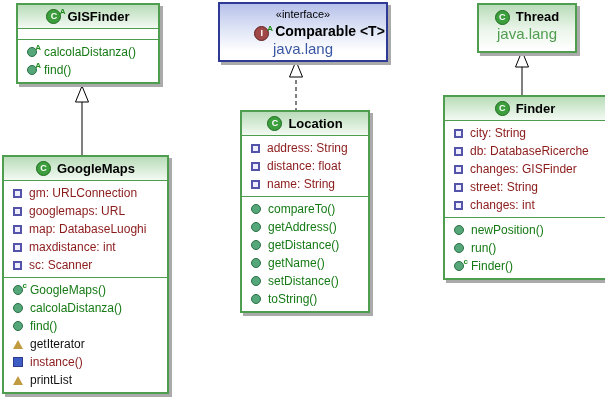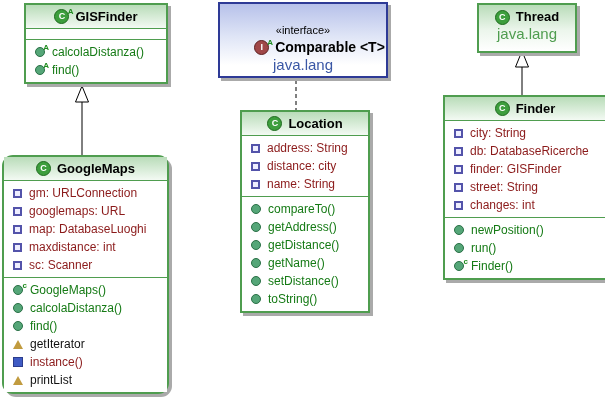--- a/index.html
+++ b/index.html
@@ -38,23 +38,23 @@
                 color:#1f8c1f;}
   .ico-field{width:9px;height:9px;box-sizing:border-box;border:2px solid #5353aa;background:#eeeeff;}
   .ico-method{width:10px;height:10px;border-radius:50%;box-sizing:border-box;
               background:#55a678;border:1px solid #2a7046;}
   .ico-tri{width:0;height:0;border-left:5px solid transparent;border-right:5px solid transparent;
            border-bottom:9px solid #c19b3f;}
   .ico-sq{width:10px;height:10px;box-sizing:border-box;background:#3f5bc4;border:1px solid #2b3c8c;}
 
   
   .iface-body{background:linear-gradient(#b7c1ea 0%,#dfe5f6 45%,#ffffff 85%);
-              text-align:center;padding:19px 0 4px 0;}
+              text-align:center;padding:3px 0 4px 0;}
   .stereo{font-size:11px;color:#000;line-height:15px;}
-  .iface-name{display:flex;align-items:center;justify-content:center;gap:6px;
+  .iface-name{display:flex;align-items:flex-end;justify-content:center;gap:6px;
               font-size:14px;font-weight:bold;color:#000;line-height:19px;margin-left:33px;}
   .pkg{font-size:15px;line-height:15px;}
   .pkg.blue{color:#3a57a5;}
   .pkg.green{color:#4f9d4f;}
   .thread-body{background:linear-gradient(#b9dcb9 0%,#ecf6ec 55%,#ffffff 100%);
                text-align:center;padding:3px 0 10px 0;}
   .thread-name{display:flex;align-items:center;justify-content:center;gap:6px;
                font-size:13px;font-weight:bold;color:#000;line-height:18px;}
 
   
@@ -71,21 +71,21 @@
   </svg>
   <svg class="arrow" style="left:283px;top:60px;" width="26" height="52">
     <line x1="13" y1="52" x2="13" y2="17" stroke="#000" stroke-width="1" stroke-dasharray="4 3"></line>
     <polygon points="13,1 6.5,17 19.5,17" fill="#ffffff" stroke="#000" stroke-width="1"></polygon>
   </svg>
   <svg class="arrow" style="left:509px;top:50px;" width="26" height="46">
     <line x1="13" y1="46" x2="13" y2="17" stroke="#000" stroke-width="1"></line>
     <polygon points="13,1 6.5,17 19.5,17" fill="#ffffff" stroke="#000" stroke-width="1"></polygon>
   </svg>
 
-  <div class="cls green" style="left:24px;top:3px;width:140px;">
+  <div class="cls green" style="left:16px;top:3px;width:140px;">
     <div class="head">
       <span class="ico ico-class sup-A"></span>
       <span>GISFinder</span>
     </div>
     <div class="empty-compartment"></div>
     <div class="compartment">
       <div class="row">
         <span class="ico ico-method sup-A"></span>
         <span class="t-method">calcolaDistanza()</span>
       </div>
@@ -110,21 +110,21 @@
   <div class="cls green" style="left:477px;top:3px;width:96px;">
     <div class="thread-body">
       <div class="thread-name">
         <span class="ico ico-class"></span>
         <span>Thread</span>
       </div>
       <div class="pkg green">java.lang</div>
     </div>
   </div>
 
-  <div class="cls green" style="left:2px;top:155px;width:163px;border-radius:11px;">
+  <div class="cls green" style="left:2px;top:155px;width:163px;">
     <div class="head">
       <span class="ico ico-class"></span>
       <span>GoogleMaps</span>
     </div>
     <div class="compartment mid">
       <div class="row">
         <span class="ico ico-field"></span>
         <span class="t-field">gm: URLConnection</span>
       </div>
       <div class="row">
@@ -177,21 +177,21 @@
       <span class="ico ico-class"></span>
       <span>Location</span>
     </div>
     <div class="compartment mid">
       <div class="row">
         <span class="ico ico-field"></span>
         <span class="t-field">address: String</span>
       </div>
       <div class="row">
         <span class="ico ico-field"></span>
-        <span class="t-field">distance: city</span>
+        <span class="t-field">distance: float</span>
       </div>
       <div class="row">
         <span class="ico ico-field"></span>
         <span class="t-field">name: String</span>
       </div>
     </div>
     <div class="compartment">
       <div class="row">
         <span class="ico ico-method"></span>
         <span class="t-method">compareTo()</span>
@@ -228,21 +228,21 @@
       <div class="row">
         <span class="ico ico-field"></span>
         <span class="t-field">city: String</span>
       </div>
       <div class="row">
         <span class="ico ico-field"></span>
         <span class="t-field">db: DatabaseRicerche</span>
       </div>
       <div class="row">
         <span class="ico ico-field"></span>
-        <span class="t-field">finder: GISFinder</span>
+        <span class="t-field">changes: GISFinder</span>
       </div>
       <div class="row">
         <span class="ico ico-field"></span>
         <span class="t-field">street: String</span>
       </div>
       <div class="row">
         <span class="ico ico-field"></span>
         <span class="t-field">changes: int</span>
       </div>
     </div>

